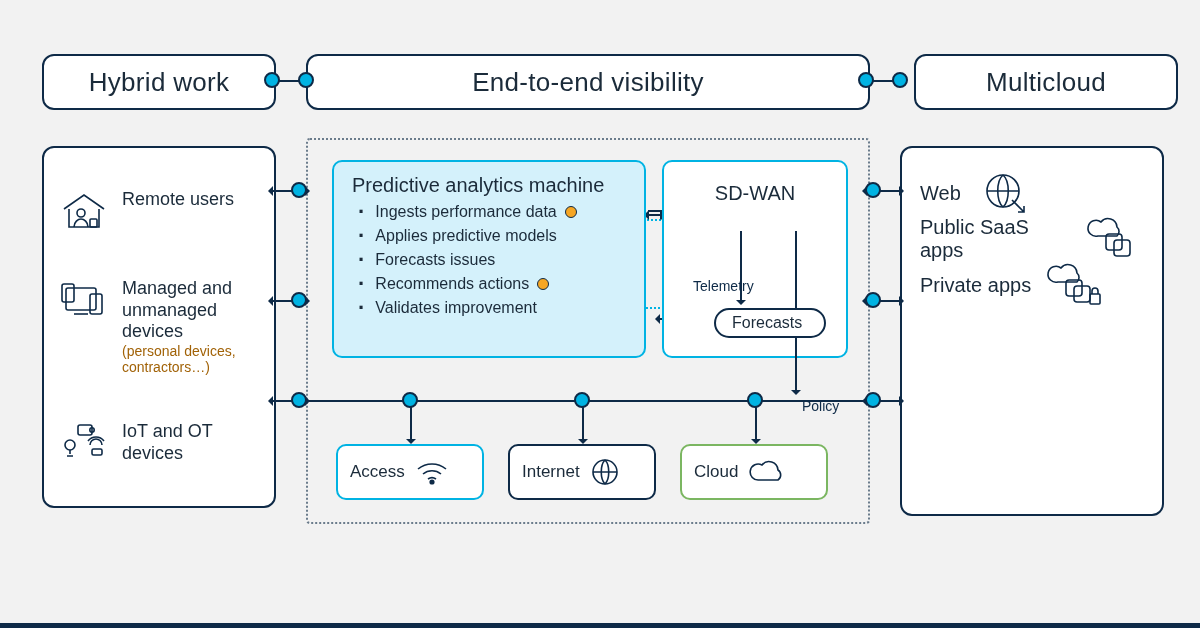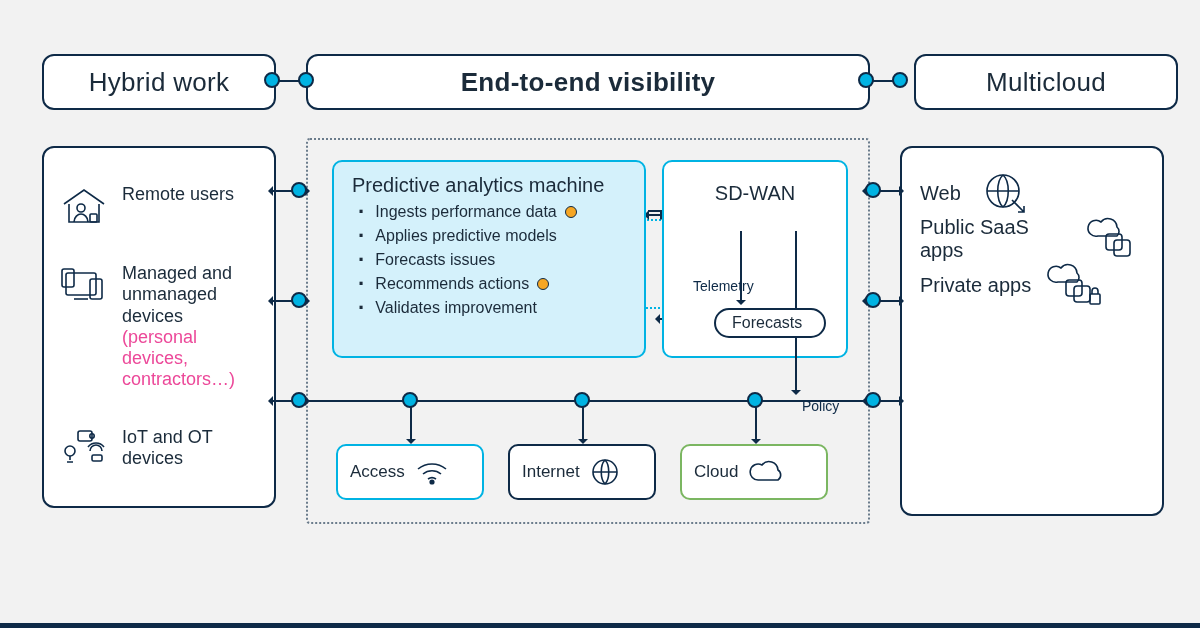--- a/index.html
+++ b/index.html
@@ -24,21 +24,21 @@
 
   
   .hdr{
     position:absolute;top:54px;height:52px;
     border:2px solid var(--navy);border-radius:12px;
     background:#fff;
     display:flex;align-items:center;justify-content:center;
     font-size:26px;font-weight:300;letter-spacing:.3px;
   }
   .hdr-left {left:42px; width:230px;}
-  .hdr-mid  {left:306px;width:560px;font-weight:bold;}
+  .hdr-mid  {left:306px;width:560px;}
   .hdr-right{left:914px;width:260px;text-align:center;}
 
   
   .hline{position:absolute;height:2px;background:var(--navy)}
   .dot {position:absolute;width:12px;height:12px;border-radius:50%;background:var(--cyan);border:2px solid var(--navy);transform:translate(-50%,-50%)}
   .hline.h1{top:80px;left:272px;width:34px}
   .hline.h2{top:80px;left:866px;width:34px}
   .dot.d1{top:80px;left:272px}
   .dot.d2{top:80px;left:306px}
   .dot.d3{top:80px;left:866px}
@@ -51,21 +51,21 @@
   .panel-left {top:138px;left:42px; width:230px;height:322px;}
   .panel-right{top:138px;left:900px;width:260px;height:322px;}
   .panel-mid-outer{
     position:absolute;top:138px;left:306px;width:560px;height:382px;
     border:2px dotted #6b7c8c;border-radius:4px;
   }
 
   
   .lrow{display:flex;align-items:flex-start;gap:12px;padding:0 14px}
   .lrow .lbl{font-size:18px;line-height:1.2}
-  .lrow .sub{font-size:18px;color:#ec4899}
+  .lrow .sub{font-size:14px;color:#a16207}
   .panel-left{display:flex;flex-direction:column;justify-content:space-around;padding:18px 0}
   .ic{flex:0 0 52px;display:flex;align-items:center;justify-content:center}
   .ic svg{stroke:var(--navy);fill:none;stroke-width:1.6}
 
   
   .panel-right{display:flex;flex-direction:column;justify-content:flex-start;padding:22px 0}
   .rrow{display:flex;align-items:center;gap:14px;padding:0 18px}
   .rrow .lbl{font-size:20px;line-height:1.15}
   .ric{flex:0 0 60px;display:flex;align-items:center;justify-content:center;order:2}
   .ric svg{stroke:var(--navy);fill:none;stroke-width:1.6}

